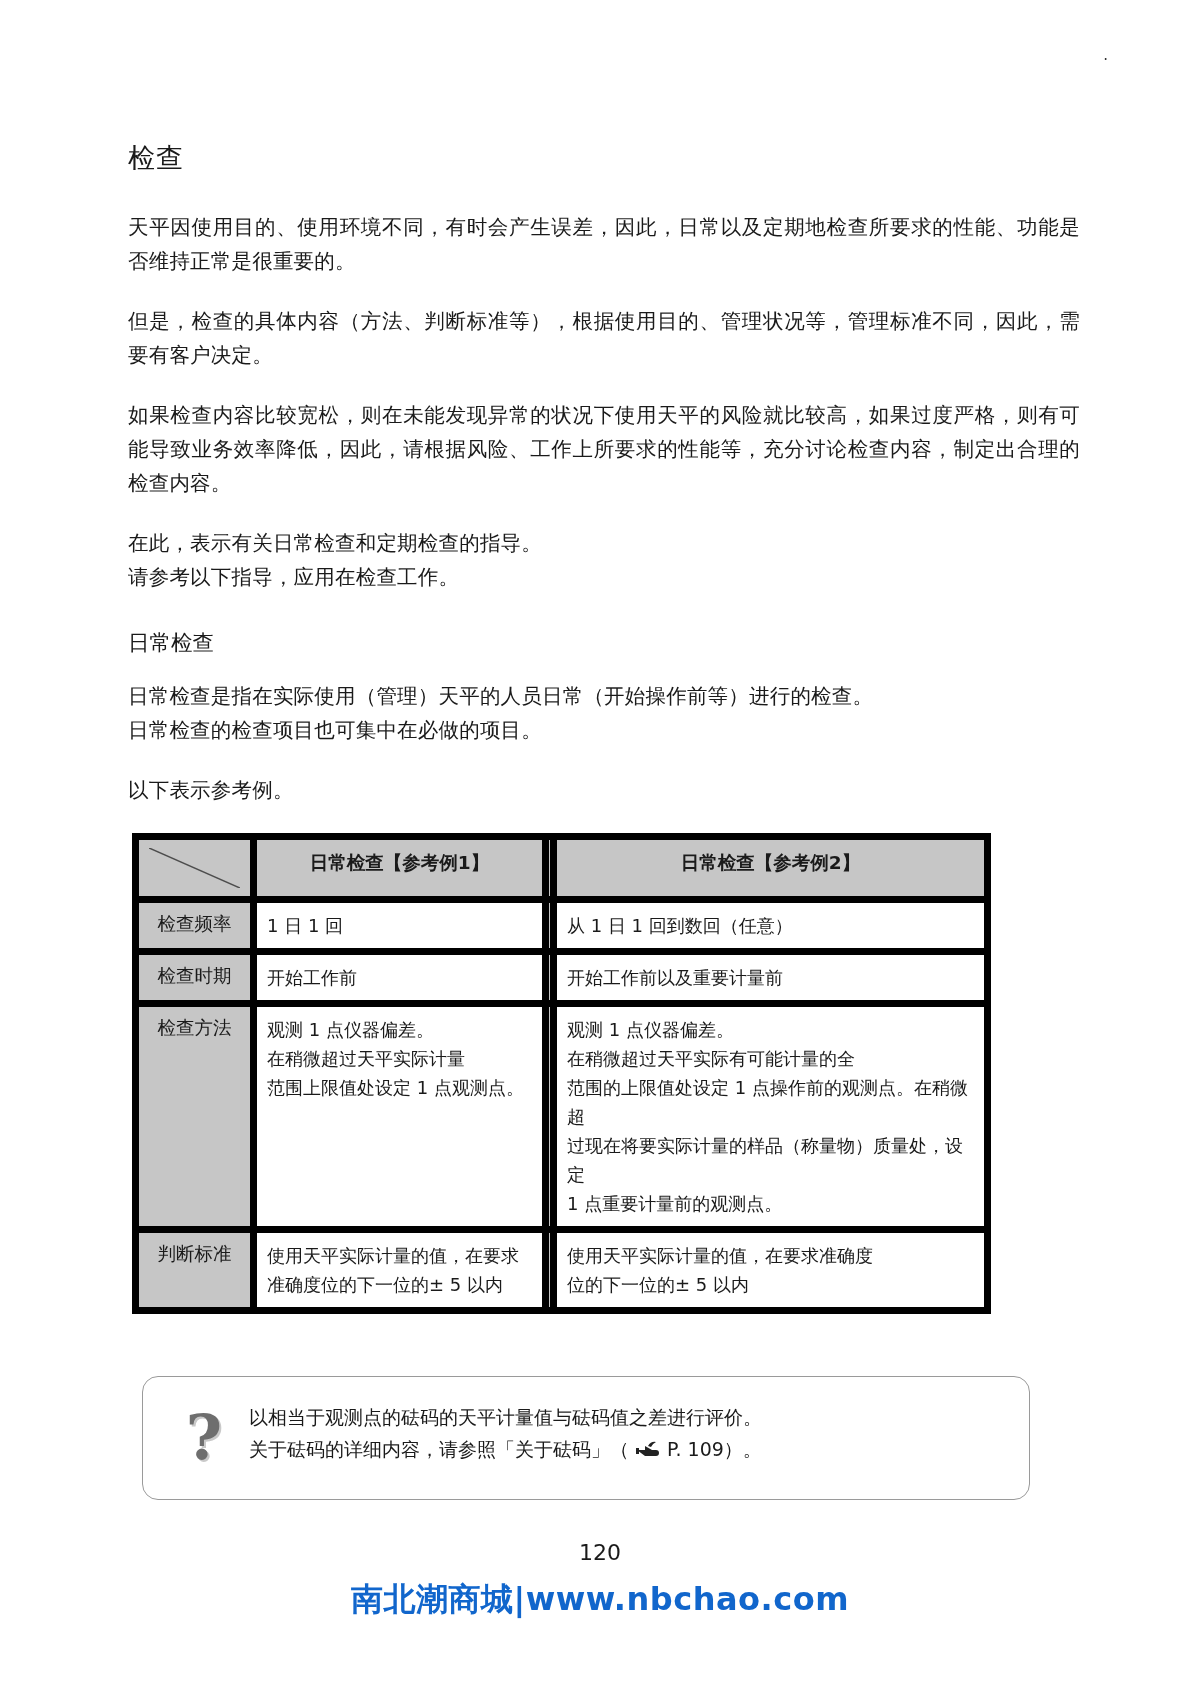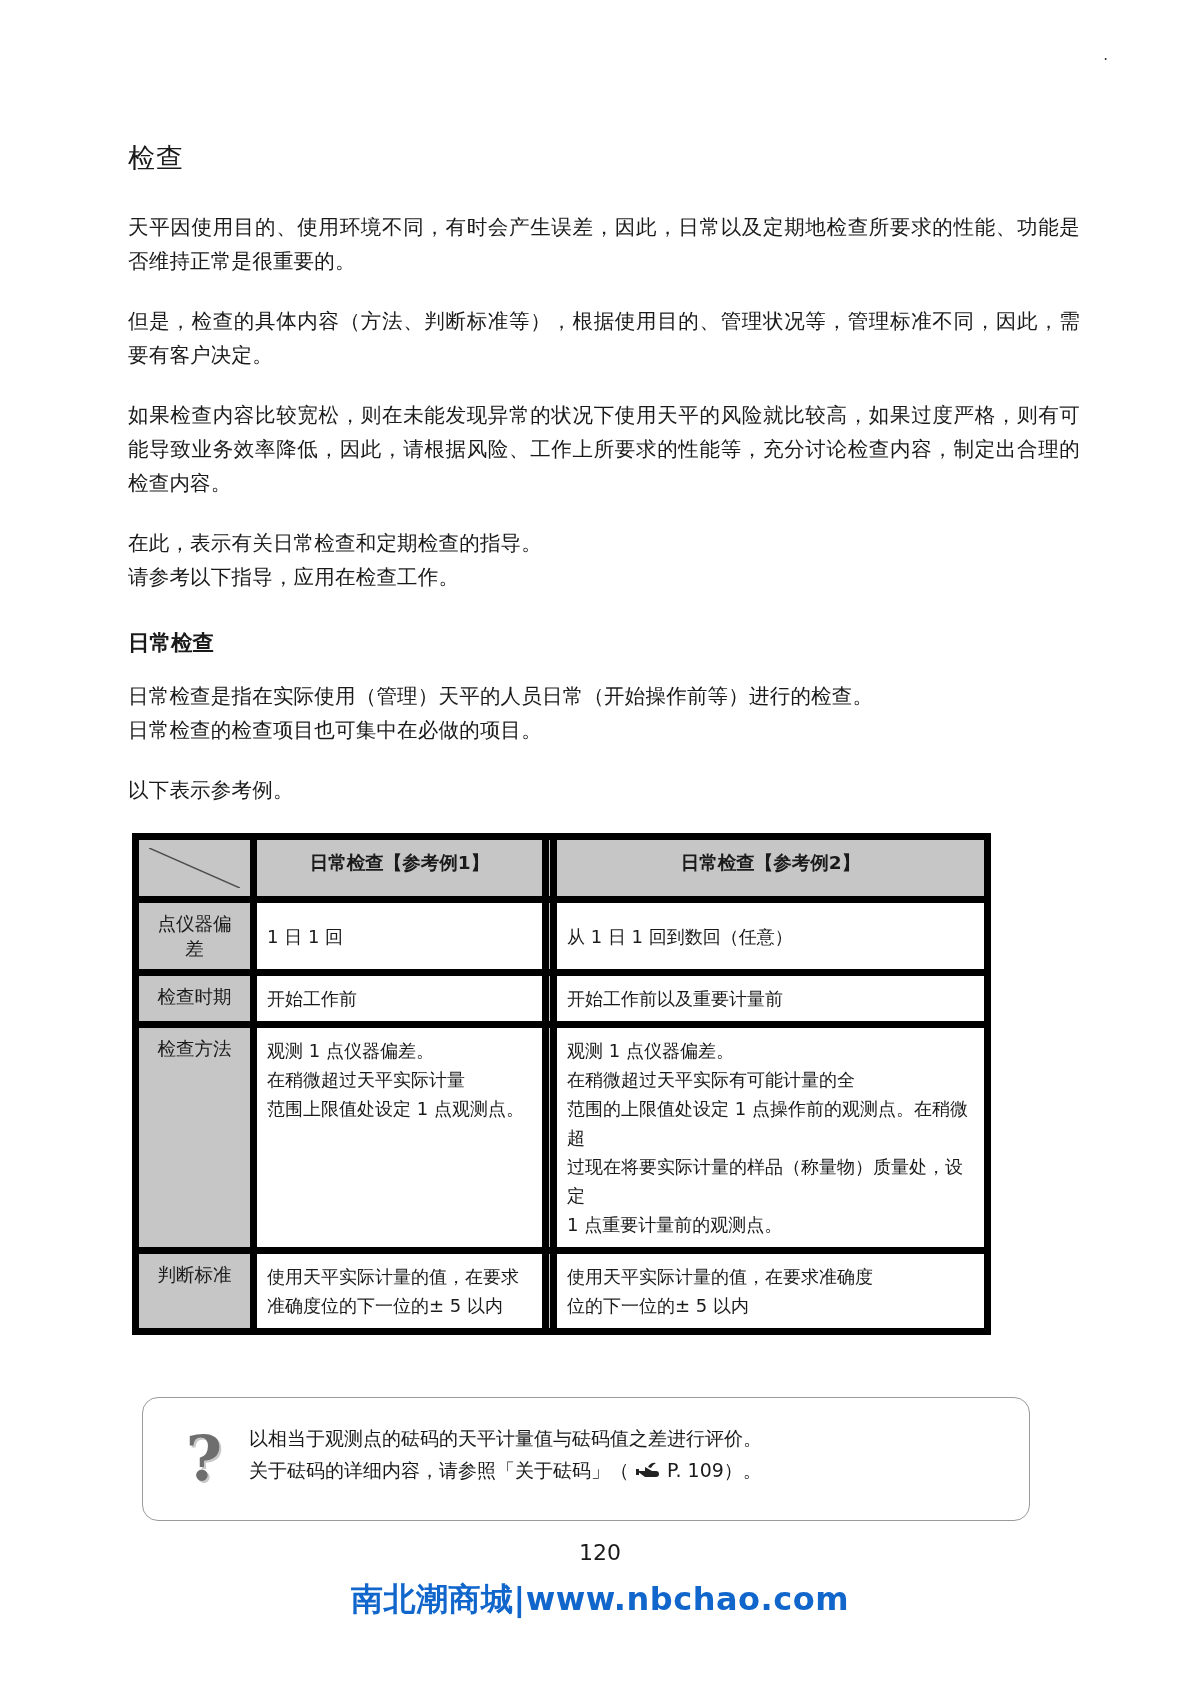--- a/index.html
+++ b/index.html
@@ -46,21 +46,21 @@
     line-height: 34px;
     margin: 0 0 26px 0;
     text-align: justify;
     letter-spacing: 0.2px;
   }
   p.para.tight {
     margin-bottom: 0;
   }
   h2.subtitle {
     font-size: 21.5px;
-    font-weight: bold;
+    font-weight: normal;
     margin: 34px 0 22px 0;
   }
 
   
   table.insp {
     border-collapse: collapse;
     width: 852px;
     margin-top: 22px;
     margin-left: 4px;
     table-layout: fixed;
@@ -213,21 +213,21 @@
           <svg viewBox="0 0 118 40" preserveAspectRatio="none">
             <line x1="0" y1="0" x2="118" y2="40" stroke="#4d4d4d" stroke-width="1.6"></line>
           </svg>
         </td>
         <th>日常检查【参考例1】</th>
         <td class="colsep"></td>
         <th>日常检查【参考例2】</th>
       </tr>
 
       <tr>
-        <td class="rowhead">点仪器偏差</td>
+        <td class="rowhead">检查频率</td>
         <td class="cell mid">
           <div>1 日 1 回</div>
         </td>
         <td class="colsep"></td>
         <td class="cell mid">
           <div>从 1 日 1 回到数回（任意）</div>
         </td>
       </tr>
 
       <tr>

